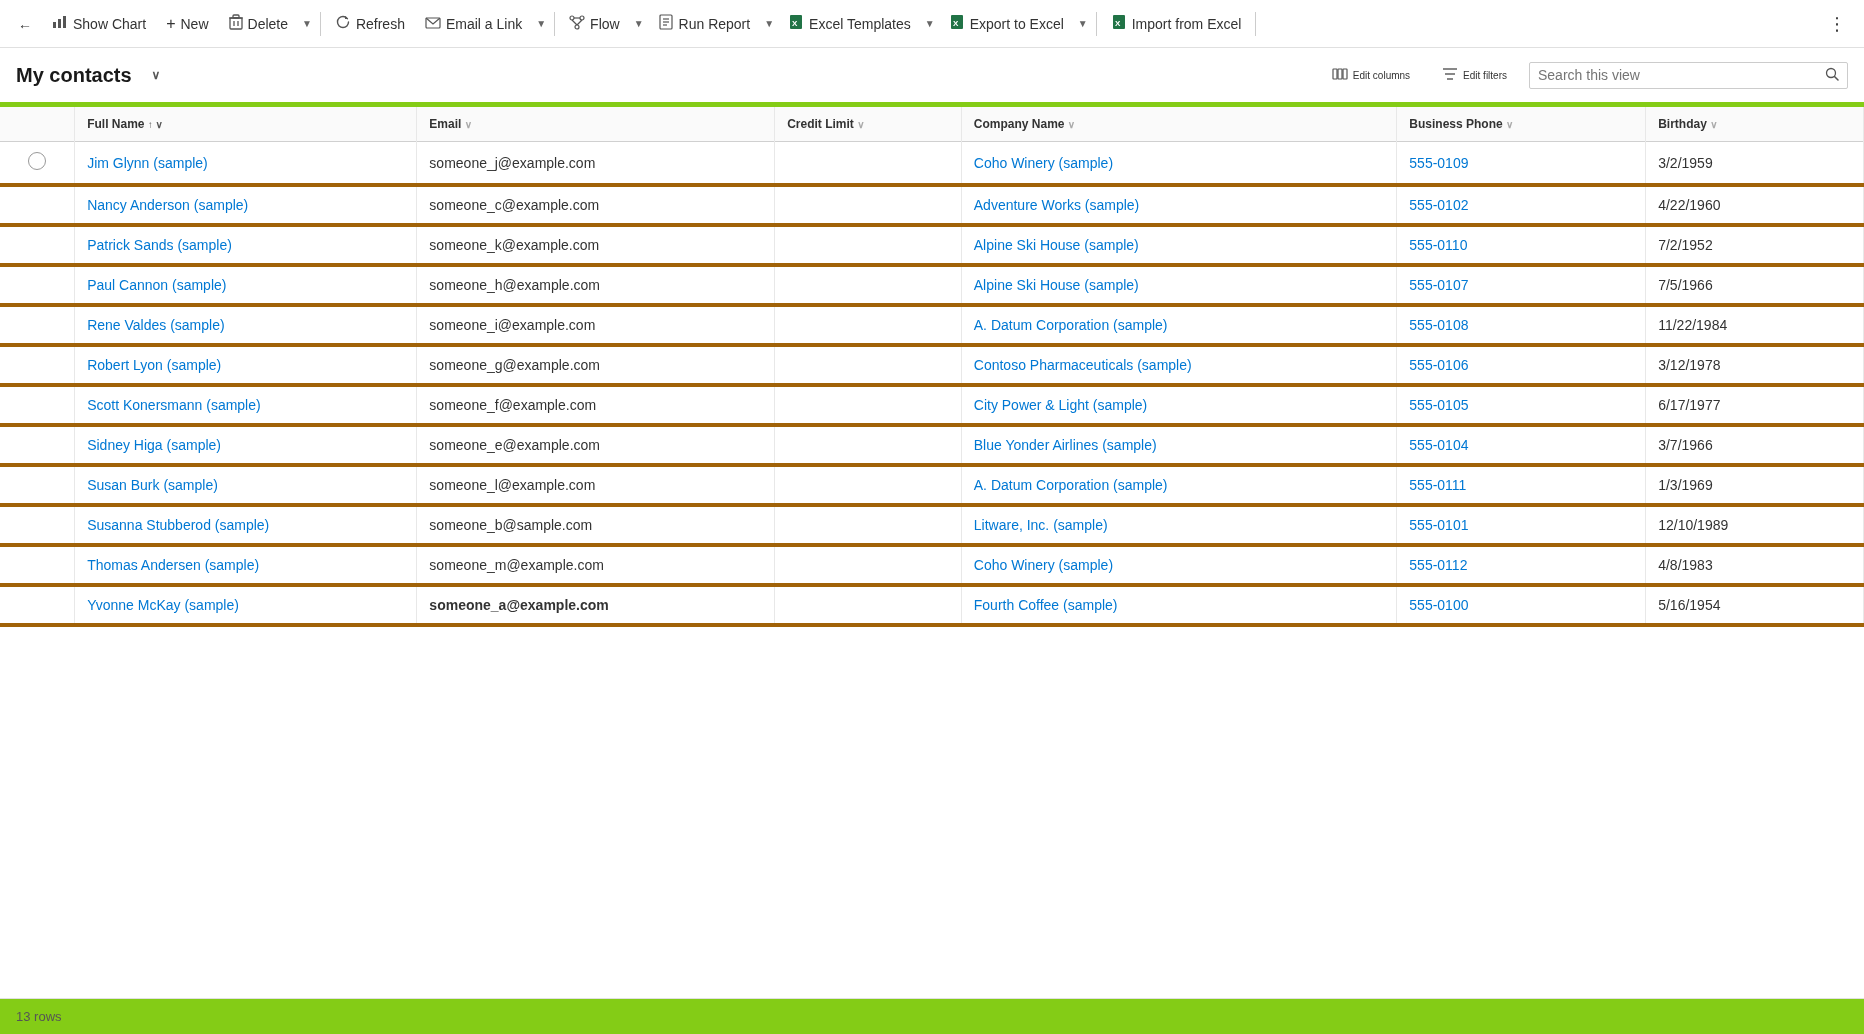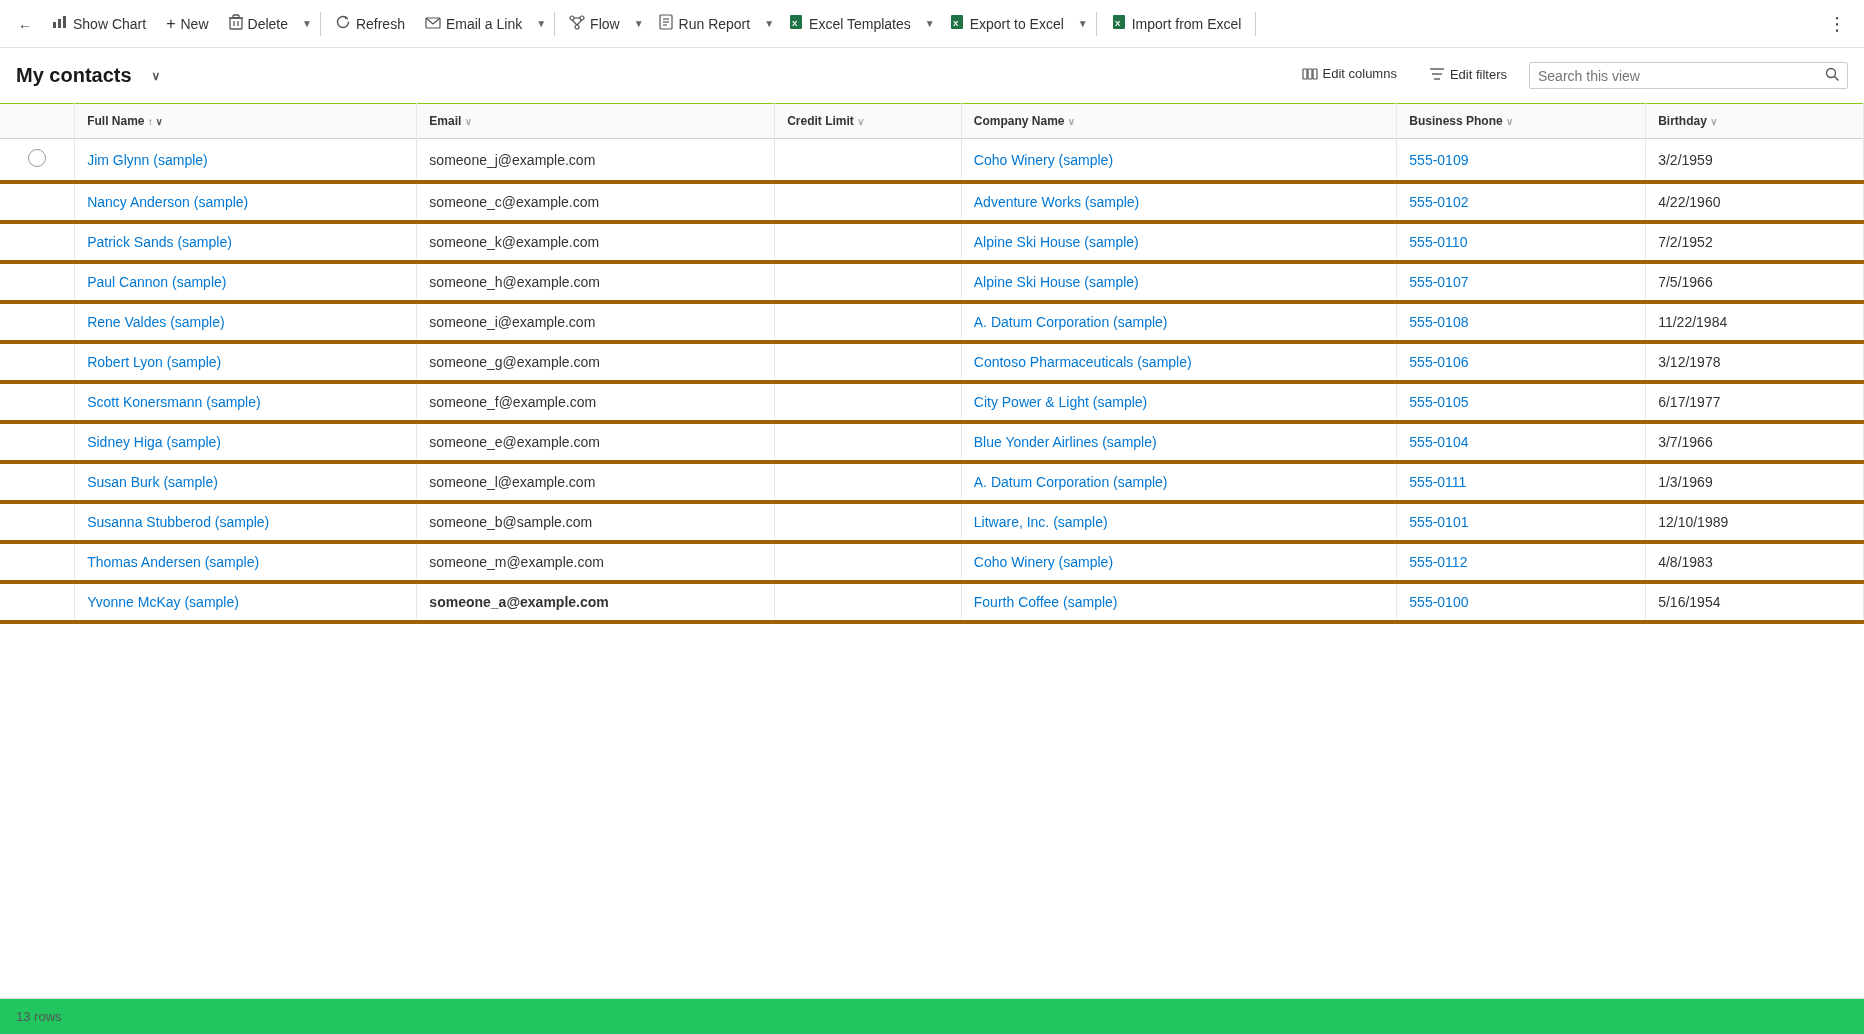--- a/index.html
+++ b/index.html
@@ -69,26 +69,27 @@
       color: #1a1a1a;
     }
     .page-title-chevron { font-size: 12px; color: #555; }
     .header-actions {
       display: flex;
       align-items: center;
       gap: 12px;
     }
     .header-action-btn {
       display: flex;
+      align-items: center;
       gap: 5px;
       padding: 6px 10px;
       border: none;
       background: transparent;
       cursor: pointer;
-      font-size: 13px;
+      font-size: 10px;
       color: #333;
       border-radius: 2px;
     }
     .search-box {
       display: flex;
       align-items: center;
       border: 1px solid #ccc;
       border-radius: 2px;
       padding: 4px 8px;
       gap: 6px;
@@ -107,21 +108,21 @@
     .table-container {
       overflow-x: auto;
     }
     table {
       width: 100%;
       border-collapse: collapse;
       table-layout: fixed;
     }
     thead tr {
       border-bottom: 1px solid #d0d0d0;
-      border-top: 1px solid #84cc16;
+      border-top: 5px solid #84cc16;
       background: #fafafa;
     }
     th {
       text-align: left;
       padding: 10px 12px;
       font-size: 12px;
       font-weight: 600;
       color: #333;
       white-space: nowrap;
       border-right: 1px solid #e8e8e8;
@@ -163,21 +164,21 @@
     
     .footer {
       padding: 10px 16px;
       font-size: 13px;
       color: #555;
       border-top: 1px solid #e0e0e0;
       position: fixed;
       bottom: 0;
       left: 0;
       right: 0;
-      background: #22c55e;
+      background: #84cc16;
     }
   </style>
 </head>
 <body>
 
 <div class="toolbar">
   <button class="toolbar-btn">
     <span>←</span>
   </button>
 

